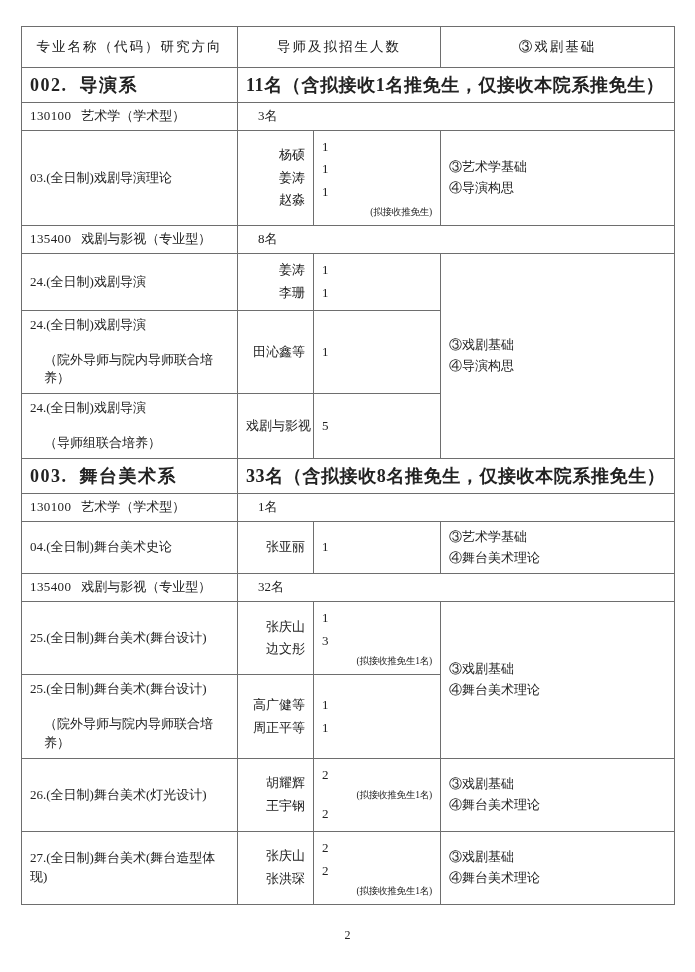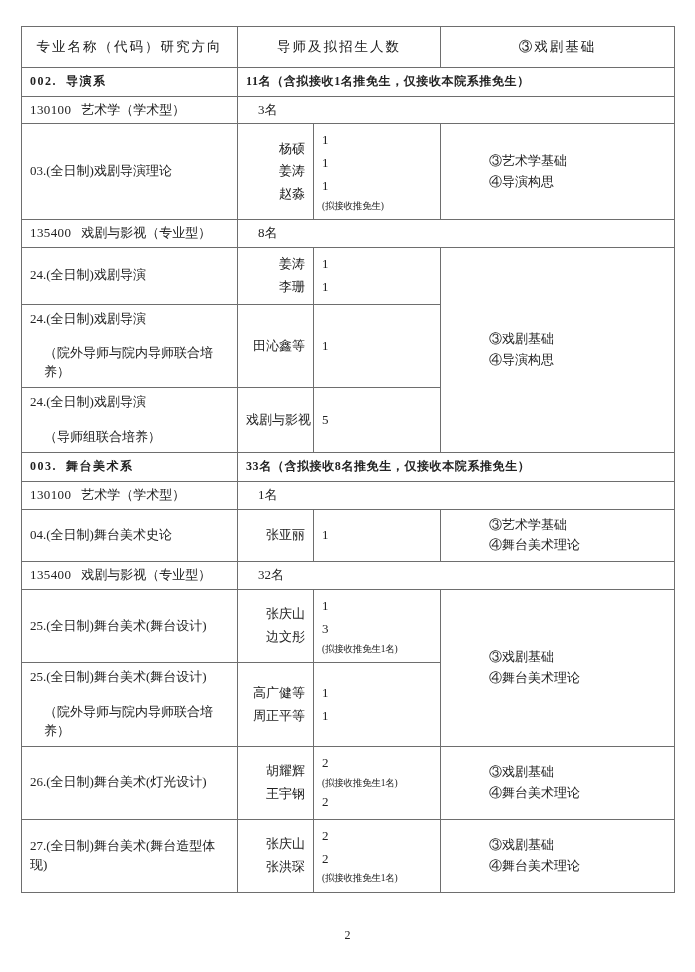--- a/index.html
+++ b/index.html
@@ -55,21 +55,21 @@
     padding: 10px 4px;
     color: #1a1a1a;
   }
   .hdr td { height: 34px; }
 
   .deptrow td {
     font-weight: bold;
     height: 28px;
   }
   .deptrow .cell {
-    font-size: 12px;
+    font-size: 18px;
     letter-spacing: 0.6px;
     padding: 4px 8px;
   }
   .deptrow .deptname { letter-spacing: 1.5px; }
 
   .degreerow td { height: 26px; }
   .degreerow .cell {
     font-size: 13px;
     padding: 4px 8px;
   }
@@ -82,22 +82,23 @@
   .dirline + .dirline { margin-top: 16px; }
   .indent { display: block; padding-left: 14px; }
 
   .adv { line-height: 1.75; text-align: right; }
   .adv span { display: block; white-space: nowrap; }
   .num { line-height: 1.75; }
   .num span { display: block; white-space: nowrap; }
   .note {
     font-size: 9.5px;
     letter-spacing: -0.2px;
-  }
-  .subj { line-height: 1.6; margin-left: 40px; }
+    text-align: right;
+  }
+  .subj { line-height: 1.6; }
   .subj span { display: block; }
 
   .pagenum {
     position: absolute;
     left: 0;
     top: 928px;
     width: 695px;
     text-align: center;
     font-size: 12px;
     color: #222;

